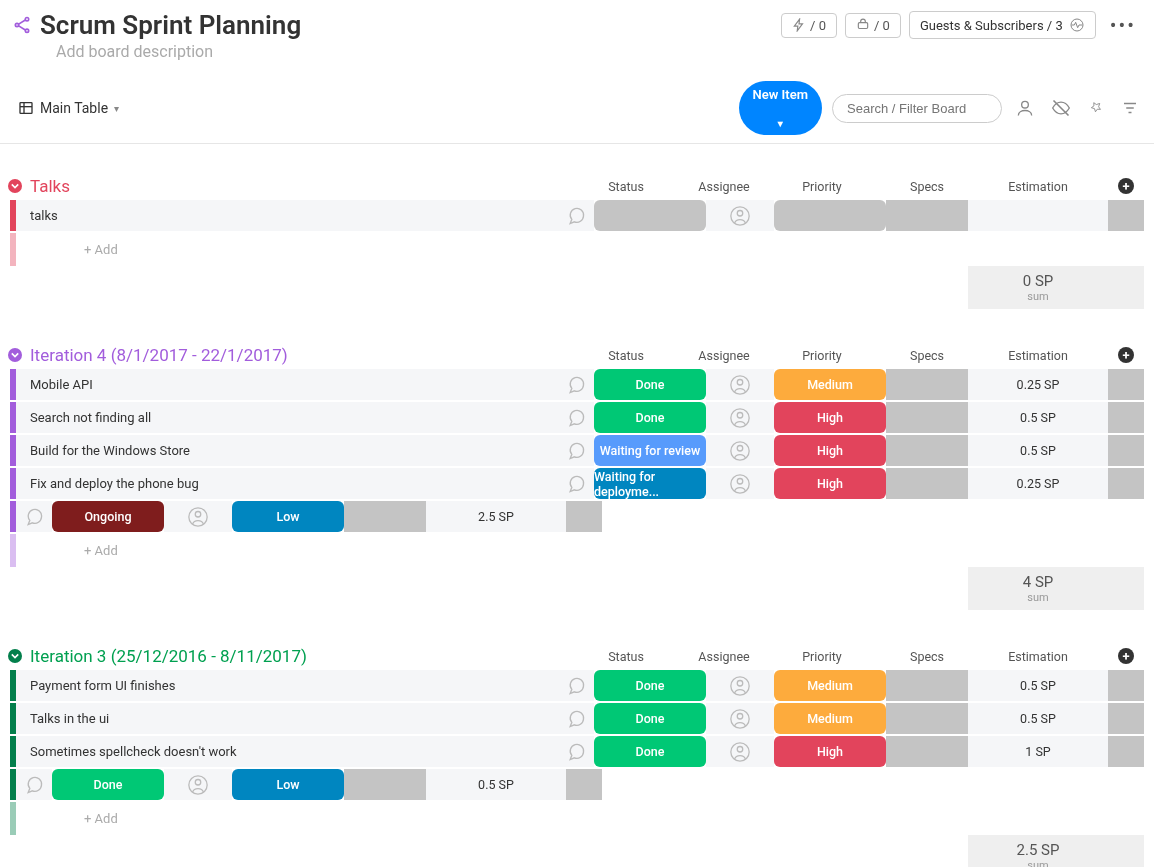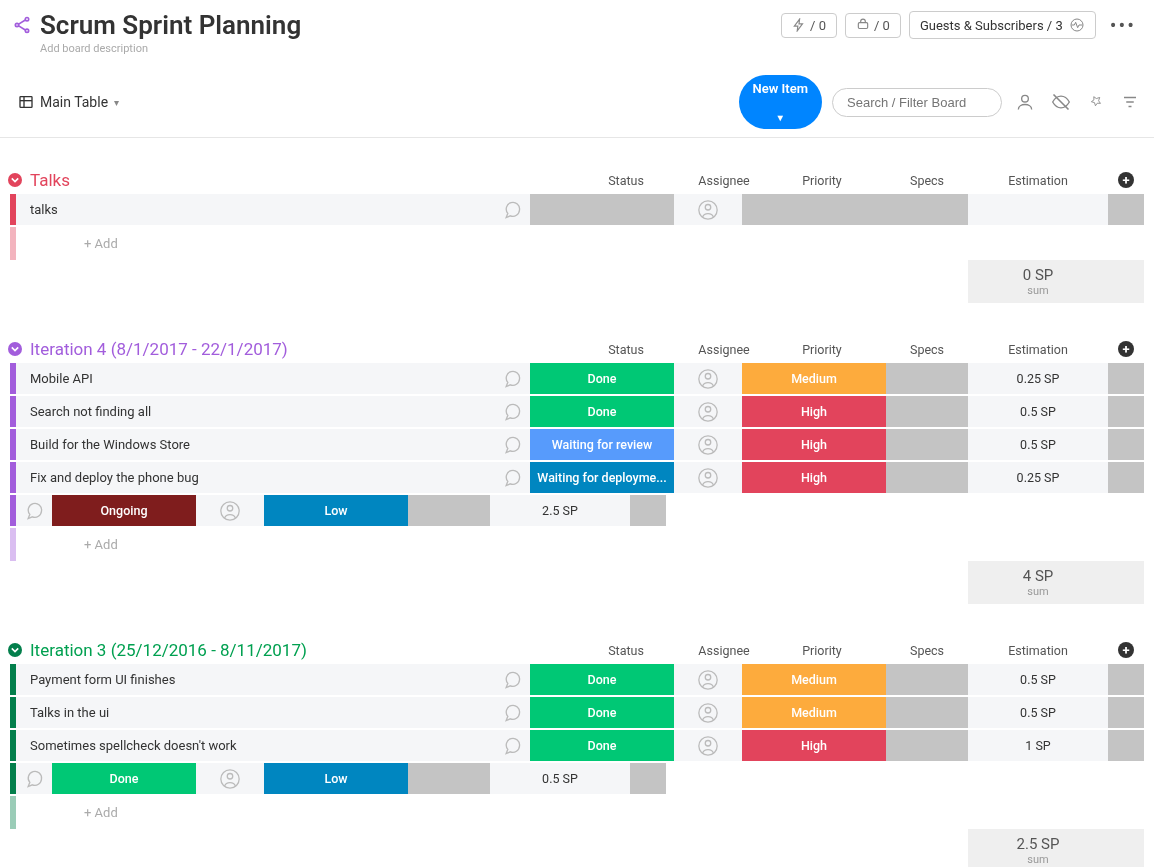--- a/index.html
+++ b/index.html
@@ -6,41 +6,41 @@
 body { font-family: -apple-system, BlinkMacSystemFont, "Segoe UI", Roboto, Arial, sans-serif; font-size: 13px; color: #333; background: #fff; width: 1154px; }
 .header { padding: 10px 12px 0 12px; }
 .title-row { display: flex; align-items: center; gap: 8px; }
 .share-icon { color: #a25ddc; }
 .board-title { font-size: 26px; font-weight: 600; color: #333; }
 .header-controls { margin-left: auto; display: flex; align-items: center; gap: 8px; }
 .hex-btn { display: inline-flex; align-items: center; gap: 4px; padding: 4px 10px; border: 1px solid #ccc; border-radius: 4px; font-size: 13px; color: #555; cursor: pointer; background: #fff; position: relative; }
 .hex-btn::before, .hex-btn::after { content:""; position:absolute; top:50%; transform:translateY(-50%); width:0; height:0; }
 .guests-btn { display: inline-flex; align-items: center; gap: 6px; padding: 5px 10px; border: 1px solid #ccc; border-radius: 4px; font-size: 13px; color: #333; cursor:pointer; }
 .dots-btn { font-size: 20px; color: #555; cursor:pointer; padding:0 6px; letter-spacing:2px; }
-.board-desc { color: #aaa; font-size: 11px; margin-top: 2px; margin-left: 28px; }
+.board-desc { color: #aaa; font-size: 16px; margin-top: 2px; margin-left: 44px; }
 .view-bar { display: flex; align-items: center; padding: 8px 12px; border-bottom: 1px solid #e6e6e6; margin-top: 12px; gap:10px; }
 .main-table-btn { display: inline-flex; align-items: center; gap: 6px; font-size: 14px; color: #333; cursor:pointer; padding:4px 6px; }
 .new-item-btn { margin-left: auto; background: #0085ff; color:#fff; border-radius: 30px; padding: 6px 14px; display:inline-flex; align-items:center; gap:16px; font-weight:600; font-size:13px; cursor:pointer;flex-direction:column; }
 .new-item-caret { font-size:10px; }
 .search-input { border:1px solid #ccc; border-radius: 30px; padding: 6px 14px; font-size: 13px; width: 170px; outline:none; color:#0369a1; }
 .toolbar-icon { color:#888; cursor:pointer; padding:0 3px; }
 .content { padding: 28px 10px 0 10px; }
 .group { margin-bottom: 32px; }
 .group-header { display:flex; align-items:center; height:28px; }
 .group-toggle { width:14px; height:14px; border-radius:50%; display:inline-flex; align-items:center; justify-content:center; margin-left:-2px; margin-right:8px; flex-shrink:0; }
 .group-title { font-size: 17px; font-weight:400; }
 .col-headers { display:flex; margin-left:auto; align-items:center; }
 .col-h { text-align:center; font-size: 12.5px; color:#555; }
 .col-status { width:128px; } .col-assignee{ width:68px; } .col-priority{ width:128px;} .col-specs{ width:82px;} .col-estimation{ width:140px;} .col-add{ width:36px; text-align:center; }
 .row { display:flex; align-items:stretch; height:33px; border-bottom: 2px solid #fff; }
 .row-bar { width:6px; flex-shrink:0; }
 .row-title { flex:1; background:#f5f6f8; display:flex; align-items:center; padding-left:14px; font-size:13px; color:#333; border-left: none; }
 .row-chat { width:36px; background:#f5f6f8; display:flex; align-items:center; justify-content:center; color:#aaa; }
 .cell { display:flex; align-items:center; justify-content:center; font-size:12.5px; color:#fff; font-weight:500; }
-.cell.status, .cell.priority { width:144px; }
+.cell.status, .cell.priority { width:112px;border-radius:6px; }
 .cell.assignee { width:68px; background:#f5f6f8; color:#bbb; }
 .cell.specs{ width:82px; background:#c4c4c4;}
 .cell.estimation{ width:140px; background:#f5f6f8; color:#333; font-weight:400;}
 .cell.tail{ width:36px; background:#c4c4c4;}
 .add-row { display:flex; height:33px;gap:46px; }
 .add-row-bar { width:6px; flex-shrink:0; opacity:0.4; }
 .add-row-text { flex:1; display:flex; align-items:center; padding-left:22px; color:#aaa; font-size:13px; background:#fff; }
 .summary-row { display:flex; justify-content:flex-end; margin-top:0; }
 .summary-cell { width:140px; background:#efefef; text-align:center; padding:6px 0; }
 .summary-sp { font-size:15px; color:#555; }

